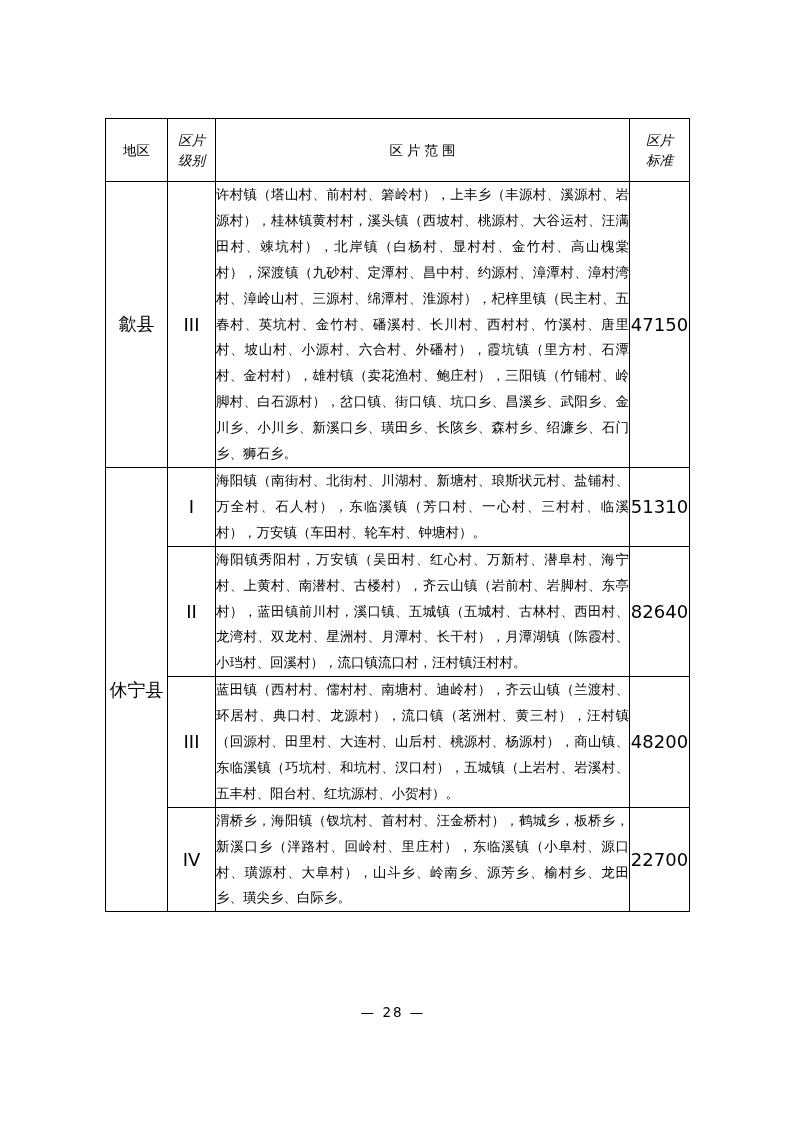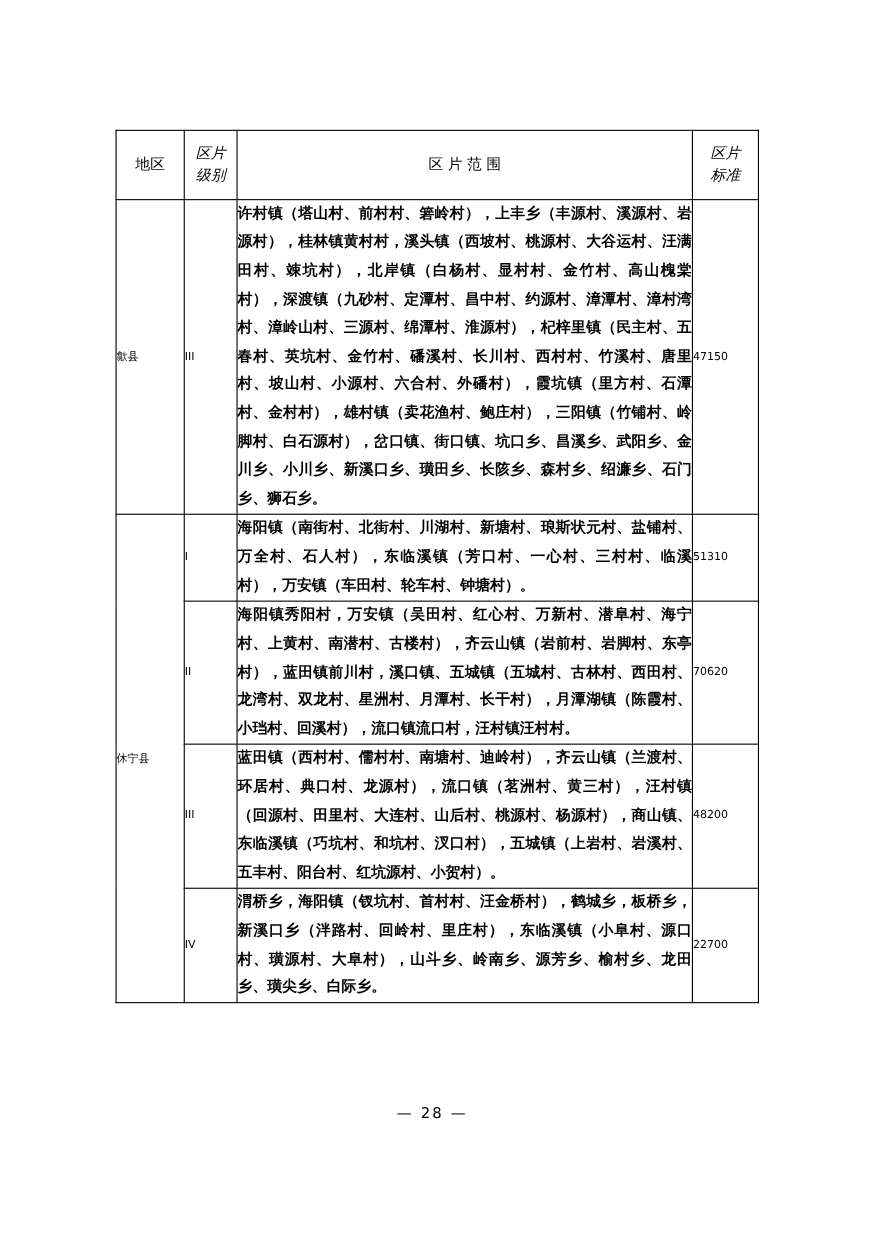--- a/index.html
+++ b/index.html
@@ -50,30 +50,29 @@
     display: block;
     font-style: italic;
   }
   th .hdr-spaced {
     letter-spacing: 4px;
     padding-left: 4px;
   }
   td.region-cell,
   td.level-cell,
   td.std-cell {
-    text-align: left;
-    font-size: 10px;
+    text-align: center;
+    font-size: 18px;
   }
   td.scope-cell {
     font-size: 13.5px;
     line-height: 1.92;
     text-align: justify;
     text-justify: inter-ideograph;
     padding: 7px 9px 7px 9px;
-    font-weight: bold;
   }
   .footer {
     position: absolute;
     left: 0;
     top: 1004px;
     width: 786px;
     text-align: center;
     font-size: 13.5px;
     letter-spacing: 2px;
   }
@@ -118,21 +117,21 @@
       </tr>
       <tr>
         <td class="region-cell" rowspan="4">休宁县</td>
         <td class="level-cell">I</td>
         <td class="scope-cell">海阳镇（南街村、北街村、川湖村、新塘村、琅斯状元村、盐铺村、万全村、石人村），东临溪镇（芳口村、一心村、三村村、临溪村），万安镇（车田村、轮车村、钟塘村）。</td>
         <td class="std-cell">51310</td>
       </tr>
       <tr>
         <td class="level-cell">II</td>
         <td class="scope-cell">海阳镇秀阳村，万安镇（吴田村、红心村、万新村、潜阜村、海宁村、上黄村、南潜村、古楼村），齐云山镇（岩前村、岩脚村、东亭村），蓝田镇前川村，溪口镇、五城镇（五城村、古林村、西田村、龙湾村、双龙村、星洲村、月潭村、长干村），月潭湖镇（陈霞村、小珰村、回溪村），流口镇流口村，汪村镇汪村村。</td>
-        <td class="std-cell">70620</td>
+        <td class="std-cell">82640</td>
       </tr>
       <tr>
         <td class="level-cell">III</td>
         <td class="scope-cell">蓝田镇（西村村、儒村村、南塘村、迪岭村），齐云山镇（兰渡村、环居村、典口村、龙源村），流口镇（茗洲村、黄三村），汪村镇（回源村、田里村、大连村、山后村、桃源村、杨源村），商山镇、东临溪镇（巧坑村、和坑村、汊口村），五城镇（上岩村、岩溪村、五丰村、阳台村、红坑源村、小贺村）。</td>
         <td class="std-cell">48200</td>
       </tr>
       <tr>
         <td class="level-cell">IV</td>
         <td class="scope-cell">渭桥乡，海阳镇（钗坑村、首村村、汪金桥村），鹤城乡，板桥乡，新溪口乡（泮路村、回岭村、里庄村），东临溪镇（小阜村、源口村、璜源村、大阜村），山斗乡、岭南乡、源芳乡、榆村乡、龙田乡、璜尖乡、白际乡。</td>
         <td class="std-cell">22700</td>

